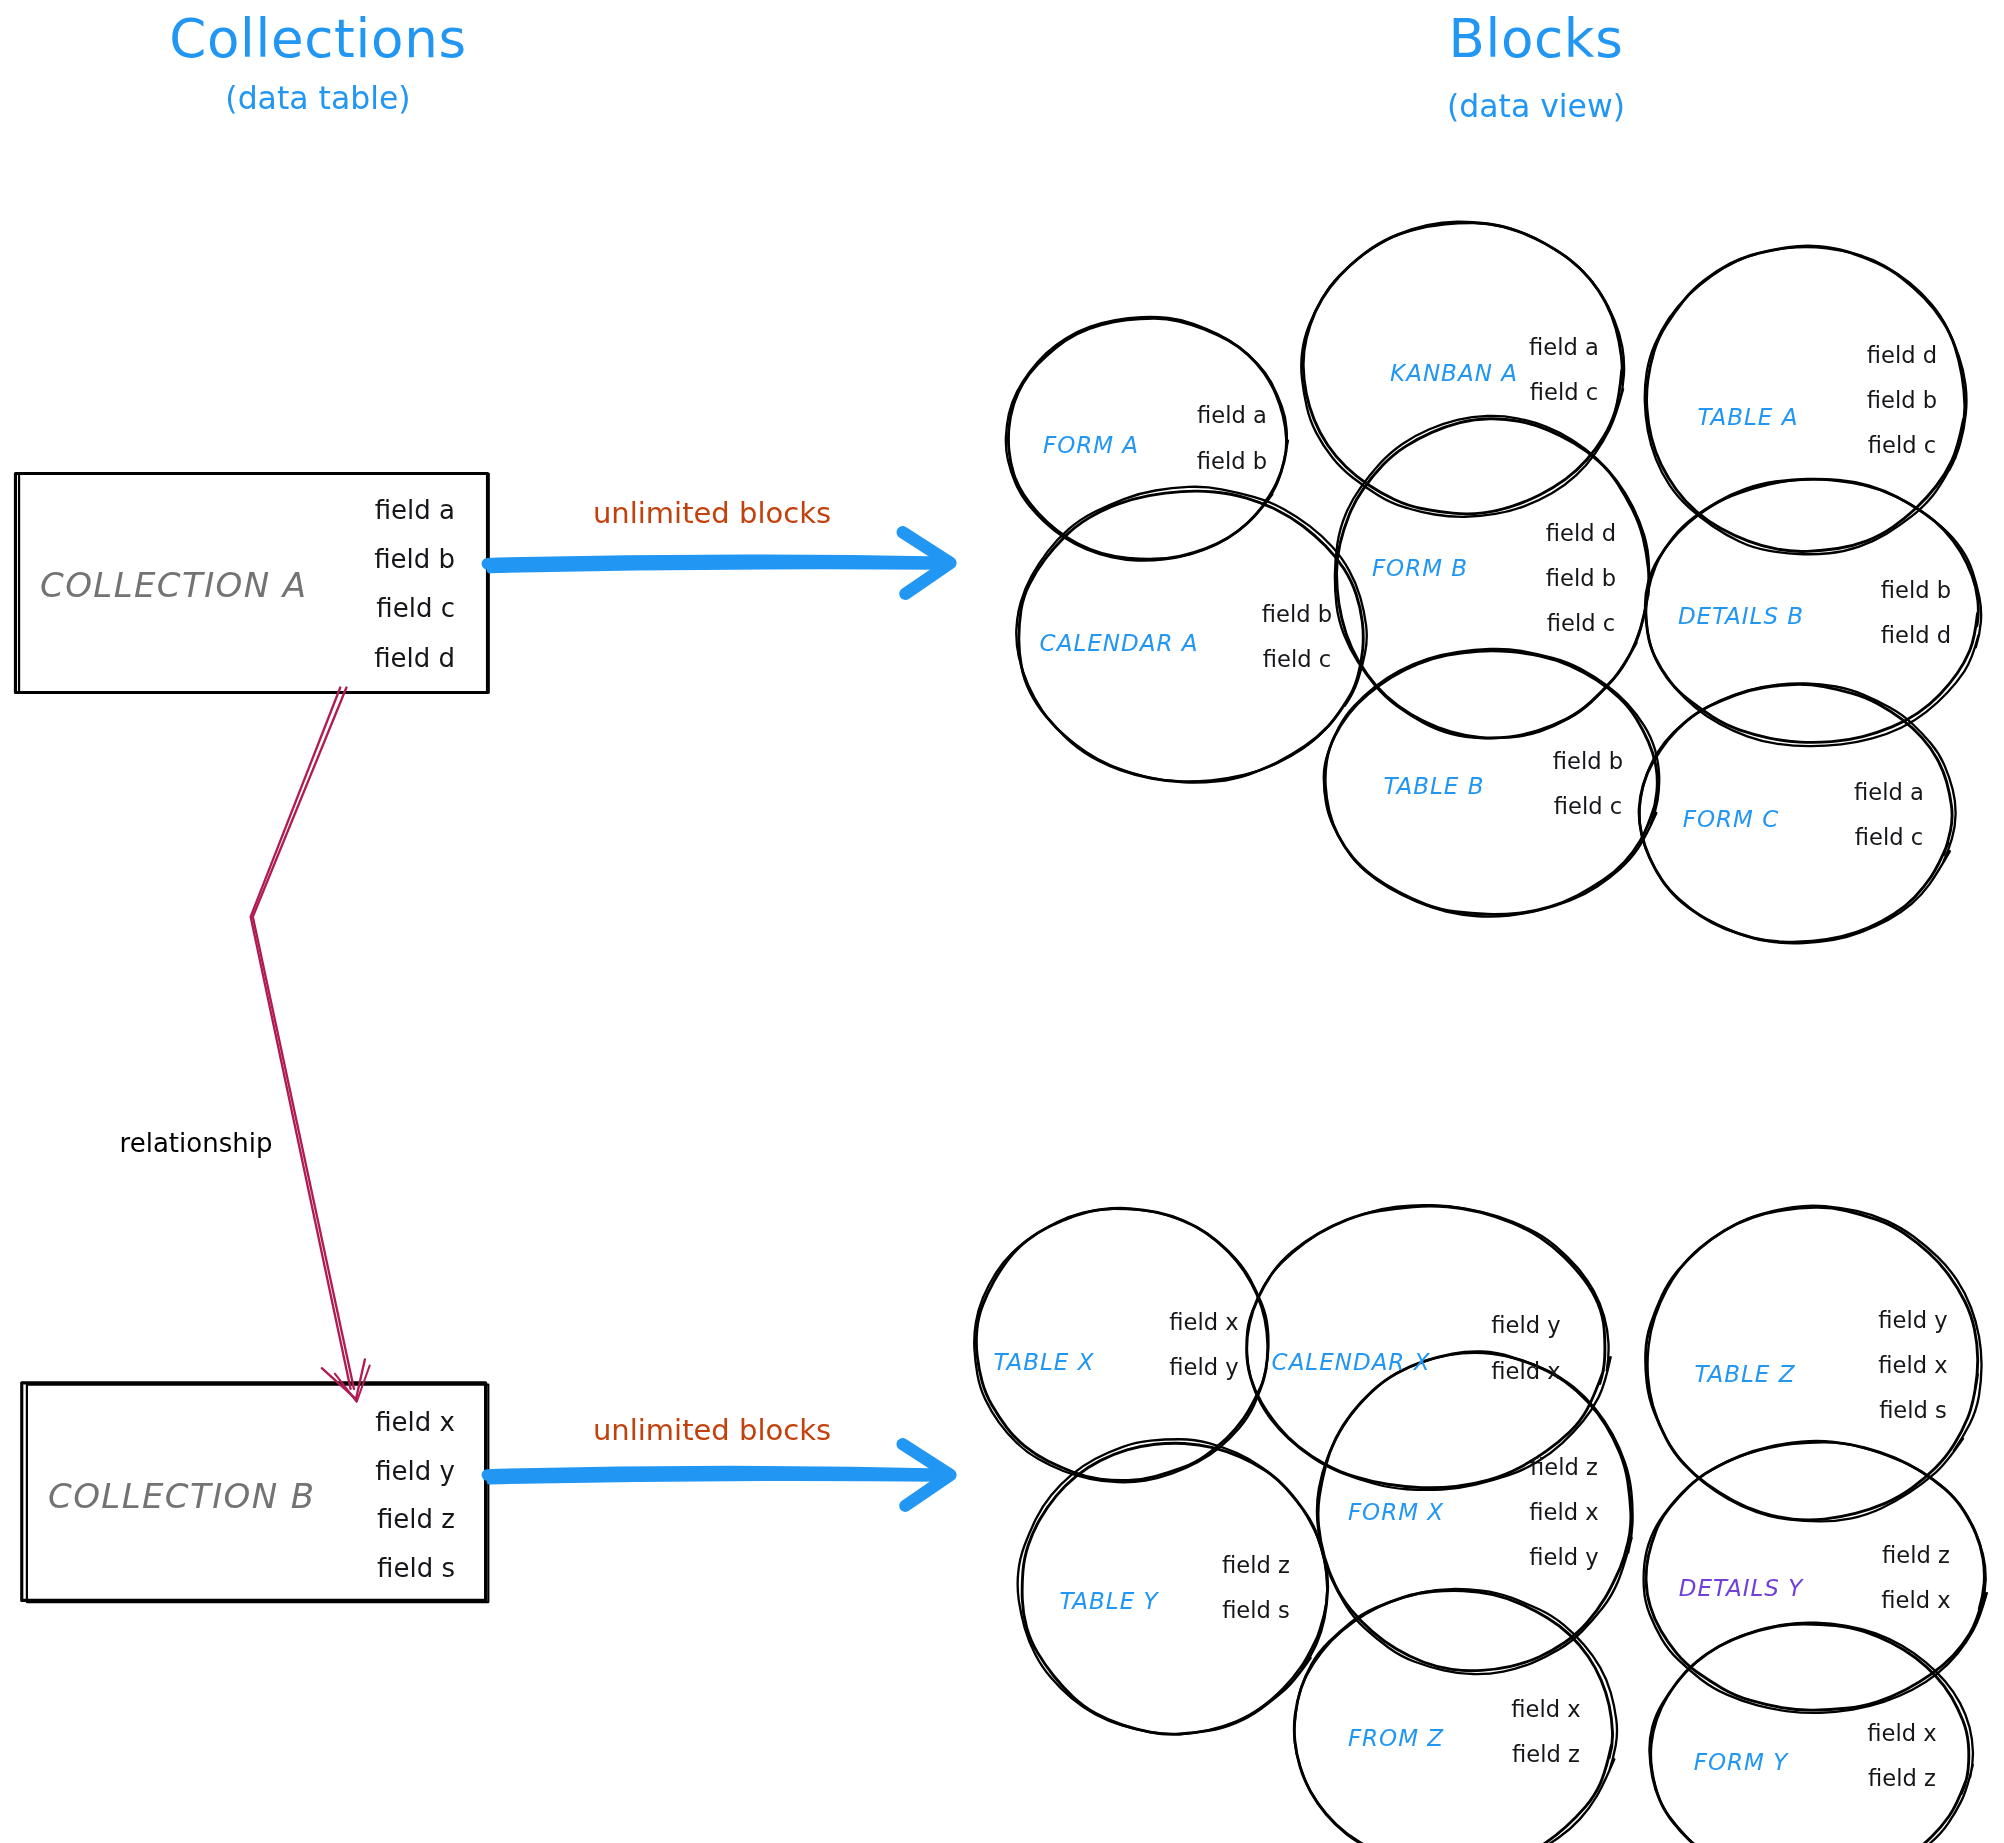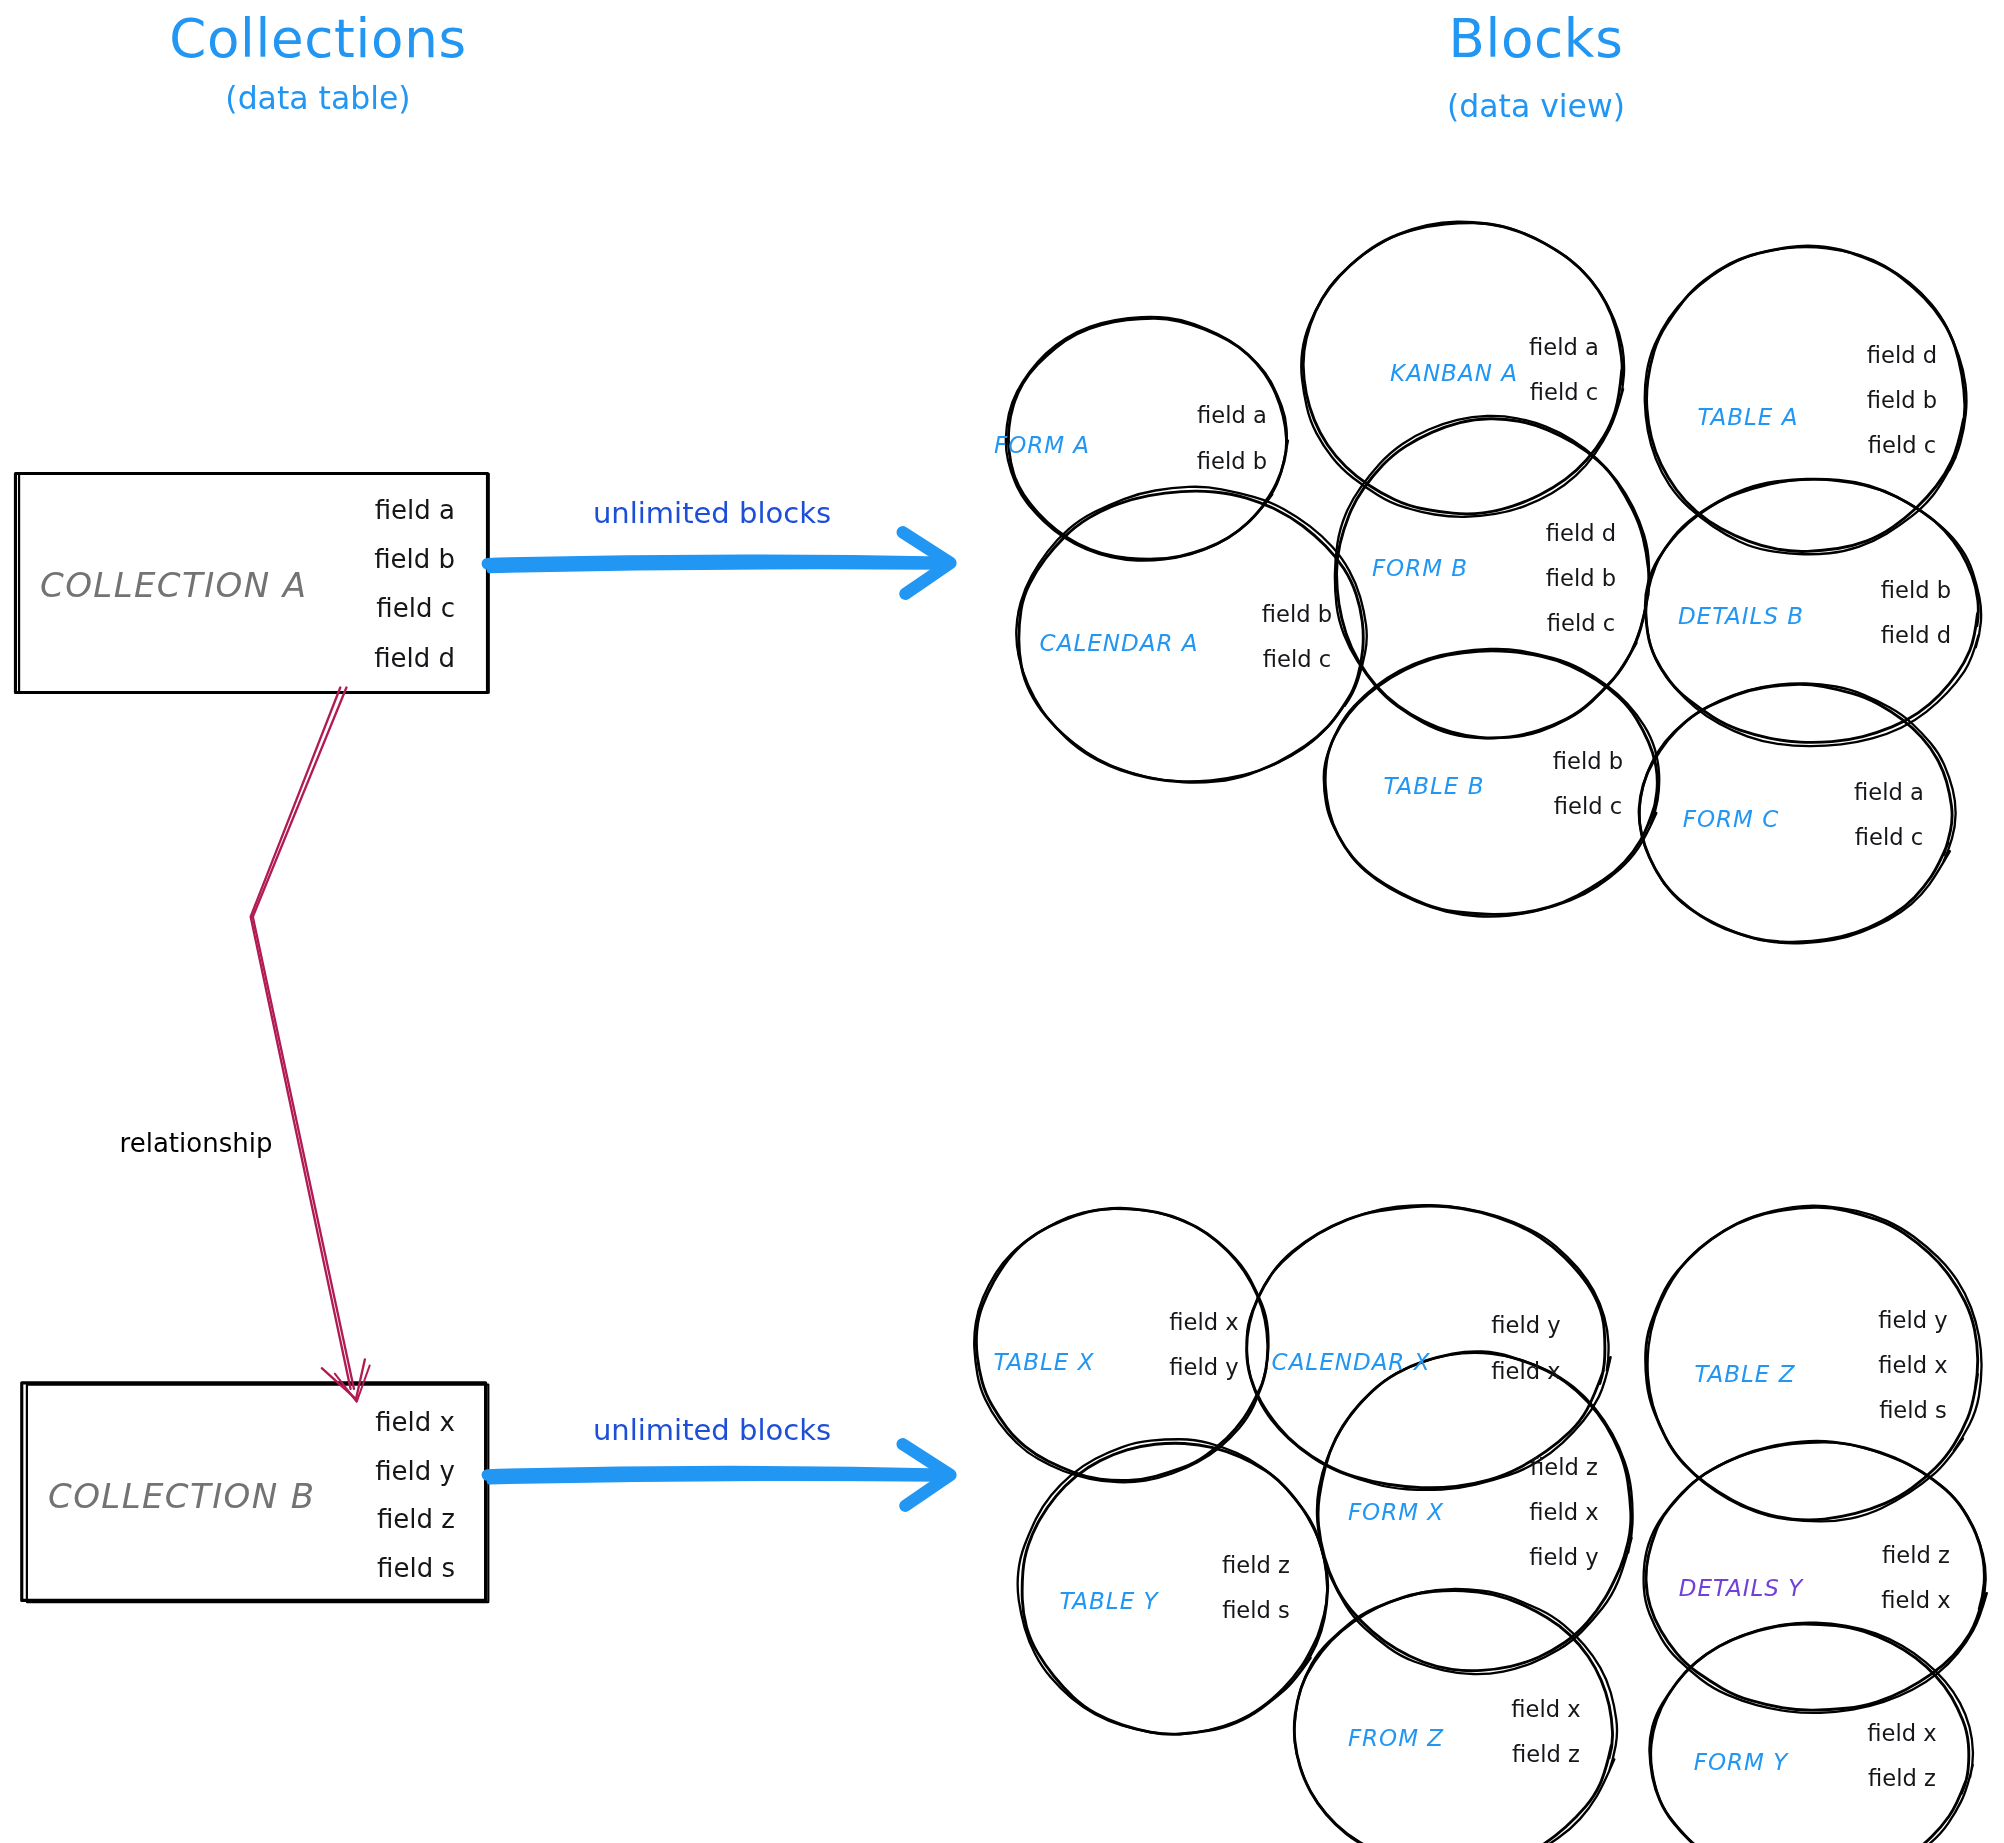--- a/index.html
+++ b/index.html
@@ -69,21 +69,21 @@
     font-size: 26px;
     color: #16161a;
     transform: translate(0, -50%);
   }
   .field-right {
     transform: translate(-100%, -50%);
   }
 
   .arrow-label {
     font-size: 29px;
-    color: #1d4ed8;
+    color: #c2410c;
     transform: translate(-50%, -50%);
     font-style: normal;
     text-align: right;
   }
   .rel-label {
     font-size: 26px;
     color: #000000;
     transform: translate(-50%, -50%);
     font-style: normal;
   }
@@ -221,21 +221,21 @@
         <div class="t collection-name" style="left: 40px; top: 585px;">COLLECTION A</div>
         <div class="t field field-right" style="left: 455px; top: 510px;">field a</div>
         <div class="t field field-right" style="left: 455px; top: 559px;">field b</div>
         <div class="t field field-right" style="left: 455px; top: 608px;">field c</div>
         <div class="t field field-right" style="left: 455px; top: 658px;">field d</div>
         <div class="t collection-name" style="left: 48px; top: 1496px;">COLLECTION B</div>
         <div class="t field field-right" style="left: 455px; top: 1422px;">field x</div>
         <div class="t field field-right" style="left: 455px; top: 1471px;">field y</div>
         <div class="t field field-right" style="left: 455px; top: 1519px;">field z</div>
         <div class="t field field-right" style="left: 455px; top: 1568px;">field s</div>
-        <div class="t block-name" style="left: 1042px; top: 445px;">FORM A</div>
+        <div class="t block-name" style="left: 1091px; top: 445px;">FORM A</div>
         <div class="t block-field" style="left: 1232px; top: 415px;">field a</div>
         <div class="t block-field" style="left: 1232px; top: 461px;">field b</div>
         <div class="t block-name" style="left: 1406px; top: 373px; margin-left: 48px;">KANBAN A</div>
         <div class="t block-field" style="left: 1564px; top: 347px;">field a</div>
         <div class="t block-field" style="left: 1564px; top: 392px;">field c</div>
         <div class="t block-name" style="left: 1748px; top: 417px;">TABLE A</div>
         <div class="t block-field" style="left: 1902px; top: 355px;">field d</div>
         <div class="t block-field" style="left: 1902px; top: 400px;">field b</div>
         <div class="t block-field" style="left: 1902px; top: 445px;">field c</div>
         <div class="t block-name" style="left: 1119px; top: 643px;">CALENDAR A</div>

